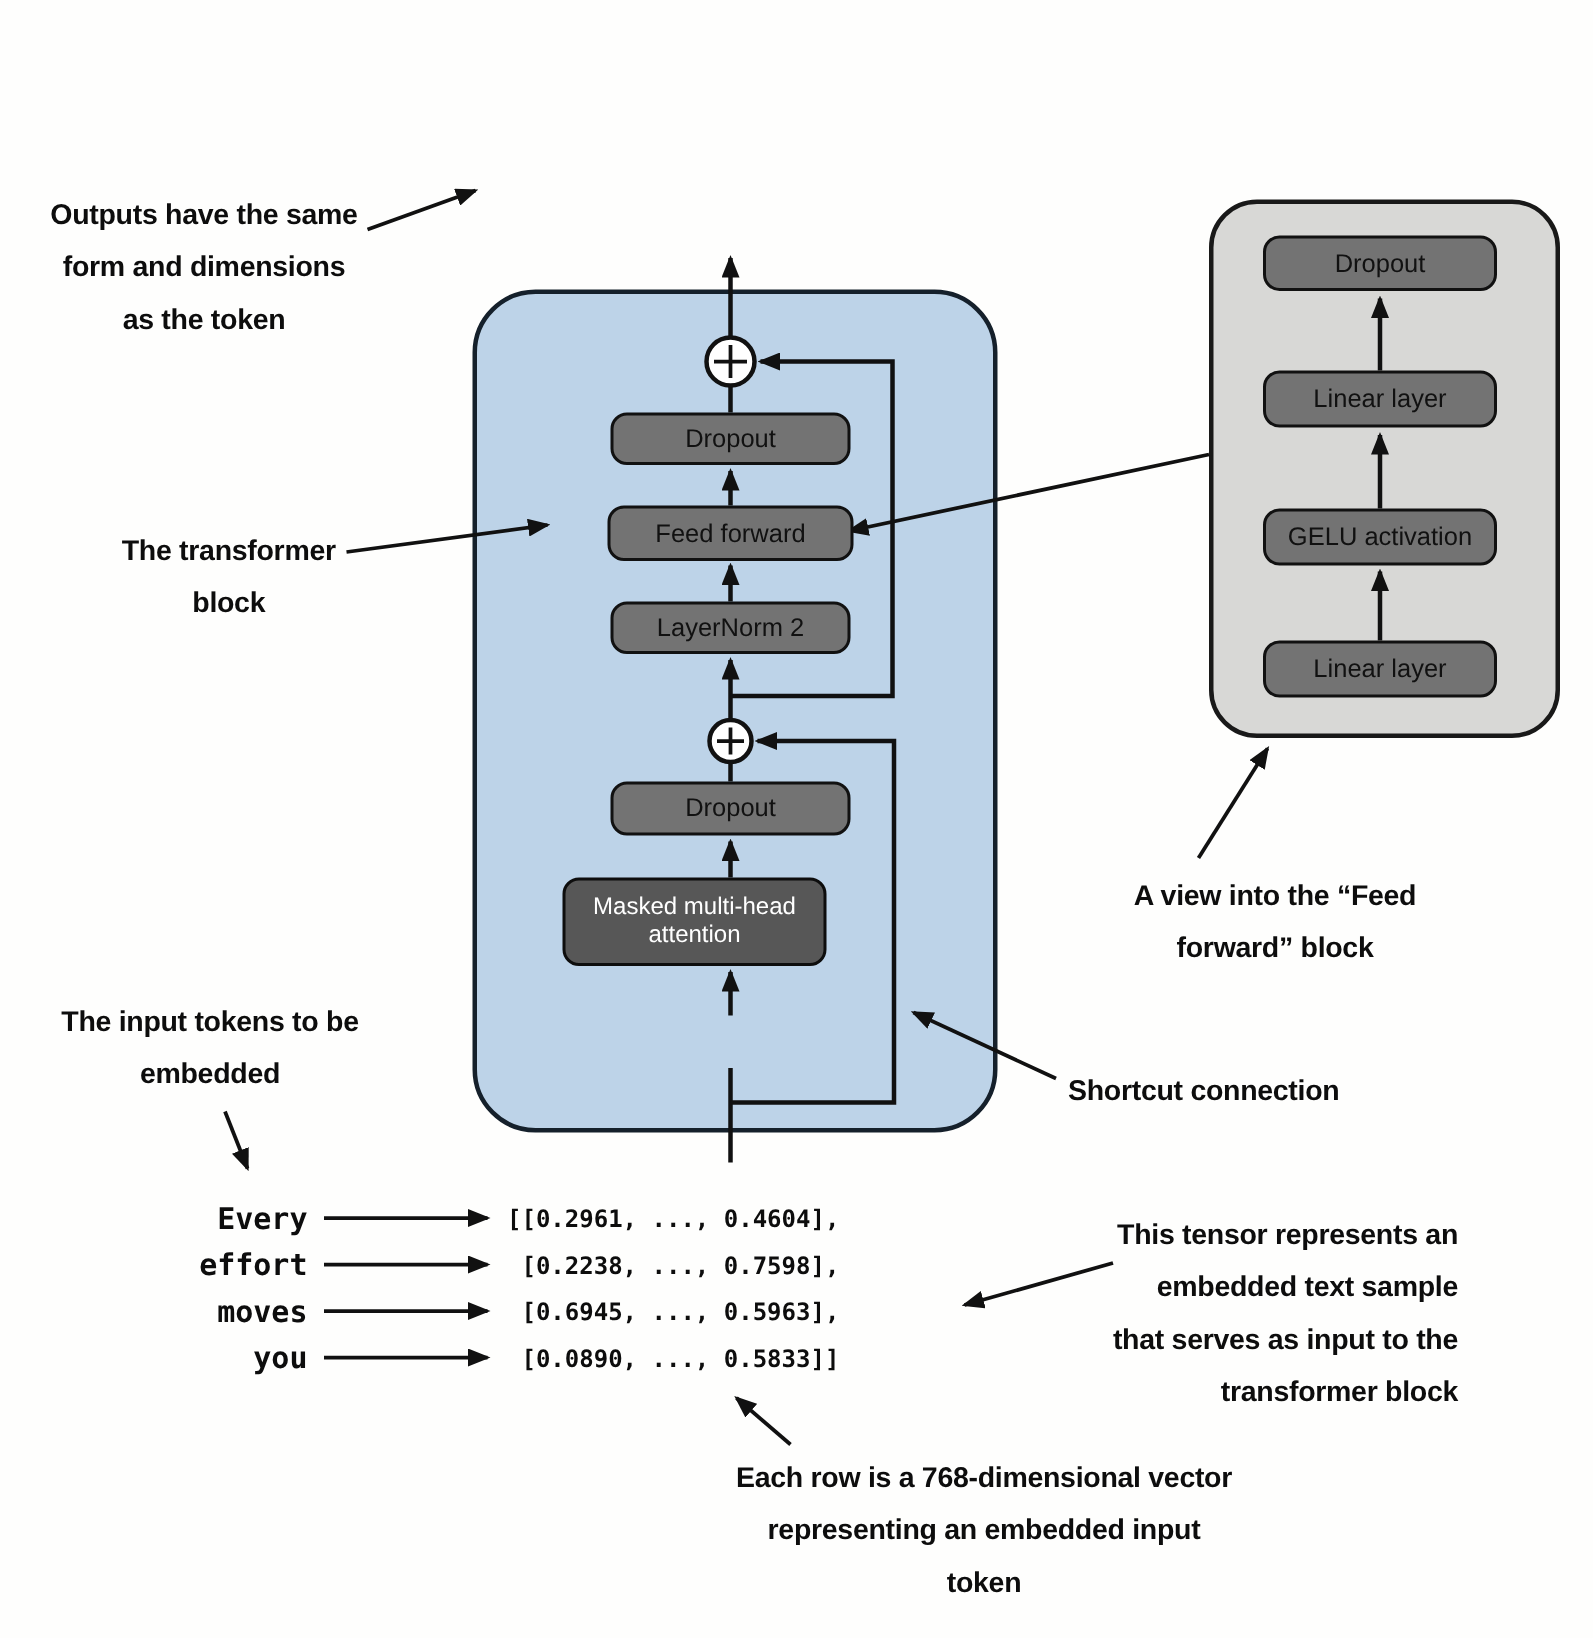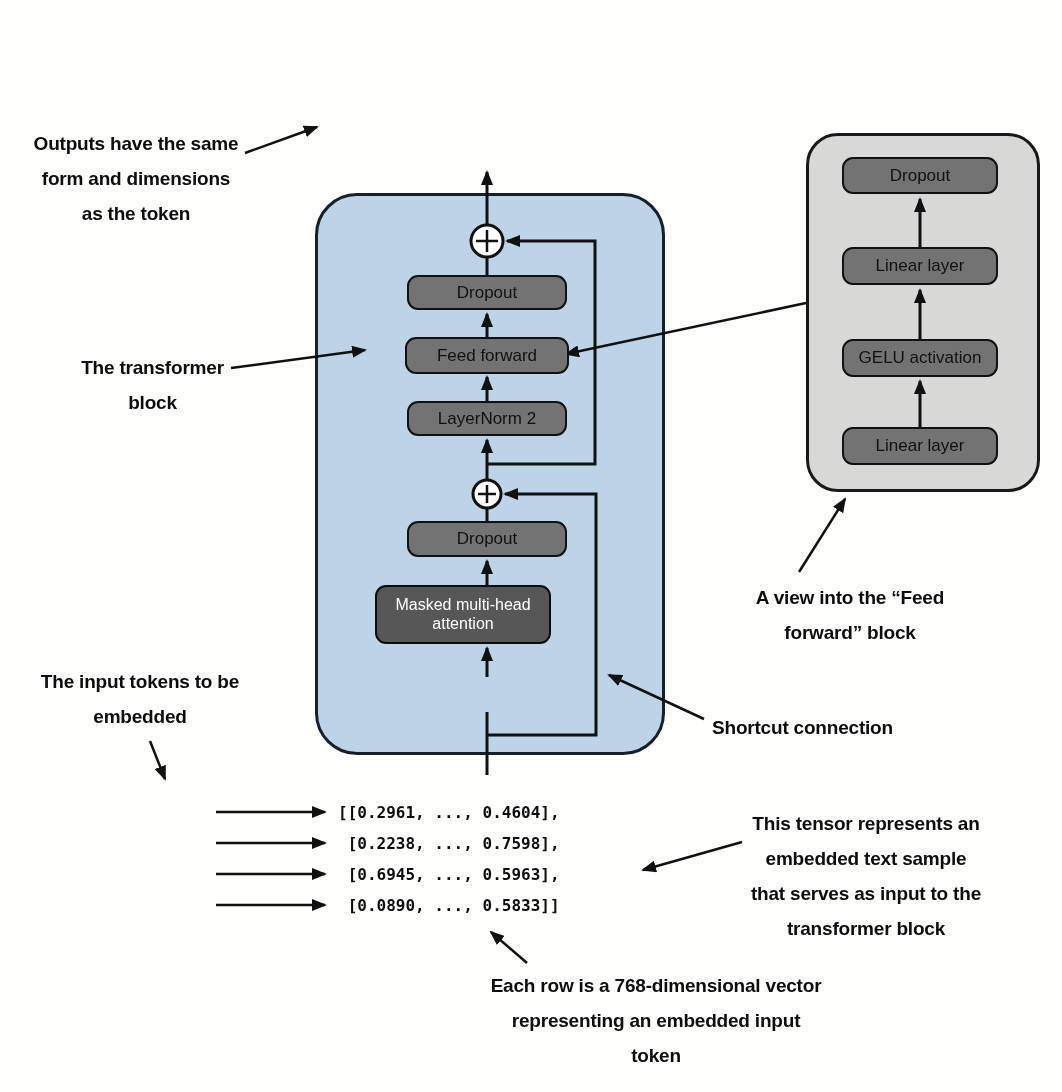--- a/index.html
+++ b/index.html
@@ -22,21 +22,21 @@
   #output-tensor{left:313px;top:20px;font-size:23px;line-height:30px;}
   #input-tensor{left:338px;top:797px;font-size:16px;line-height:31px;}
   #input-tokens{left:95px;top:797px;width:110px;font-size:20px;line-height:31px;text-align:right;}
   .note{position:absolute;font-weight:bold;font-size:19px;line-height:35px;
         letter-spacing:-0.2px;text-align:center;white-space:pre-line;color:#0d0d0d;}
   #note-outputs{left:8px;top:126px;width:256px;}
   #note-transformer{left:50px;top:350px;width:205px;}
   #note-input-tokens{left:12px;top:664px;width:256px;}
   #note-ff-view{left:718px;top:580px;width:264px;}
   #note-shortcut{left:712px;top:710px;width:260px;text-align:left;}
-  #note-tensor{left:728px;top:806px;width:276px;}
+  #note-tensor{left:696px;top:806px;width:276px;text-align:right;}
   #note-row{left:455px;top:968px;width:402px;}
 </style>
 </head>
 <body>
 
 <div id="stage">
 
   <div id="blue-block" class="block"></div>
   <div id="gray-block" class="block"></div>
 
@@ -108,20 +108,24 @@
 
   <div class="node" style="left:842px;top:157px;width:156px;height:37px;">Dropout</div>
   <div class="node" style="left:842px;top:247px;width:156px;height:38px;">Linear layer</div>
   <div class="node" style="left:842px;top:339px;width:156px;height:38px;">GELU activation</div>
   <div class="node" style="left:842px;top:427px;width:156px;height:38px;">Linear layer</div>
 
   <div id="input-tensor" class="mono">[[0.2961, ..., 0.4604],
  [0.2238, ..., 0.7598],
  [0.6945, ..., 0.5963],
  [0.0890, ..., 0.5833]]</div>
+  <div id="input-tokens" class="mono">Every
+effort
+moves
+you</div>
 
   <div id="note-outputs" class="note">Outputs have the same
 form and dimensions
 as the token</div>
   <div id="note-transformer" class="note">The transformer
 block</div>
   <div id="note-input-tokens" class="note">The input tokens to be
 embedded</div>
   <div id="note-ff-view" class="note">A view into the “Feed
 forward” block</div>

